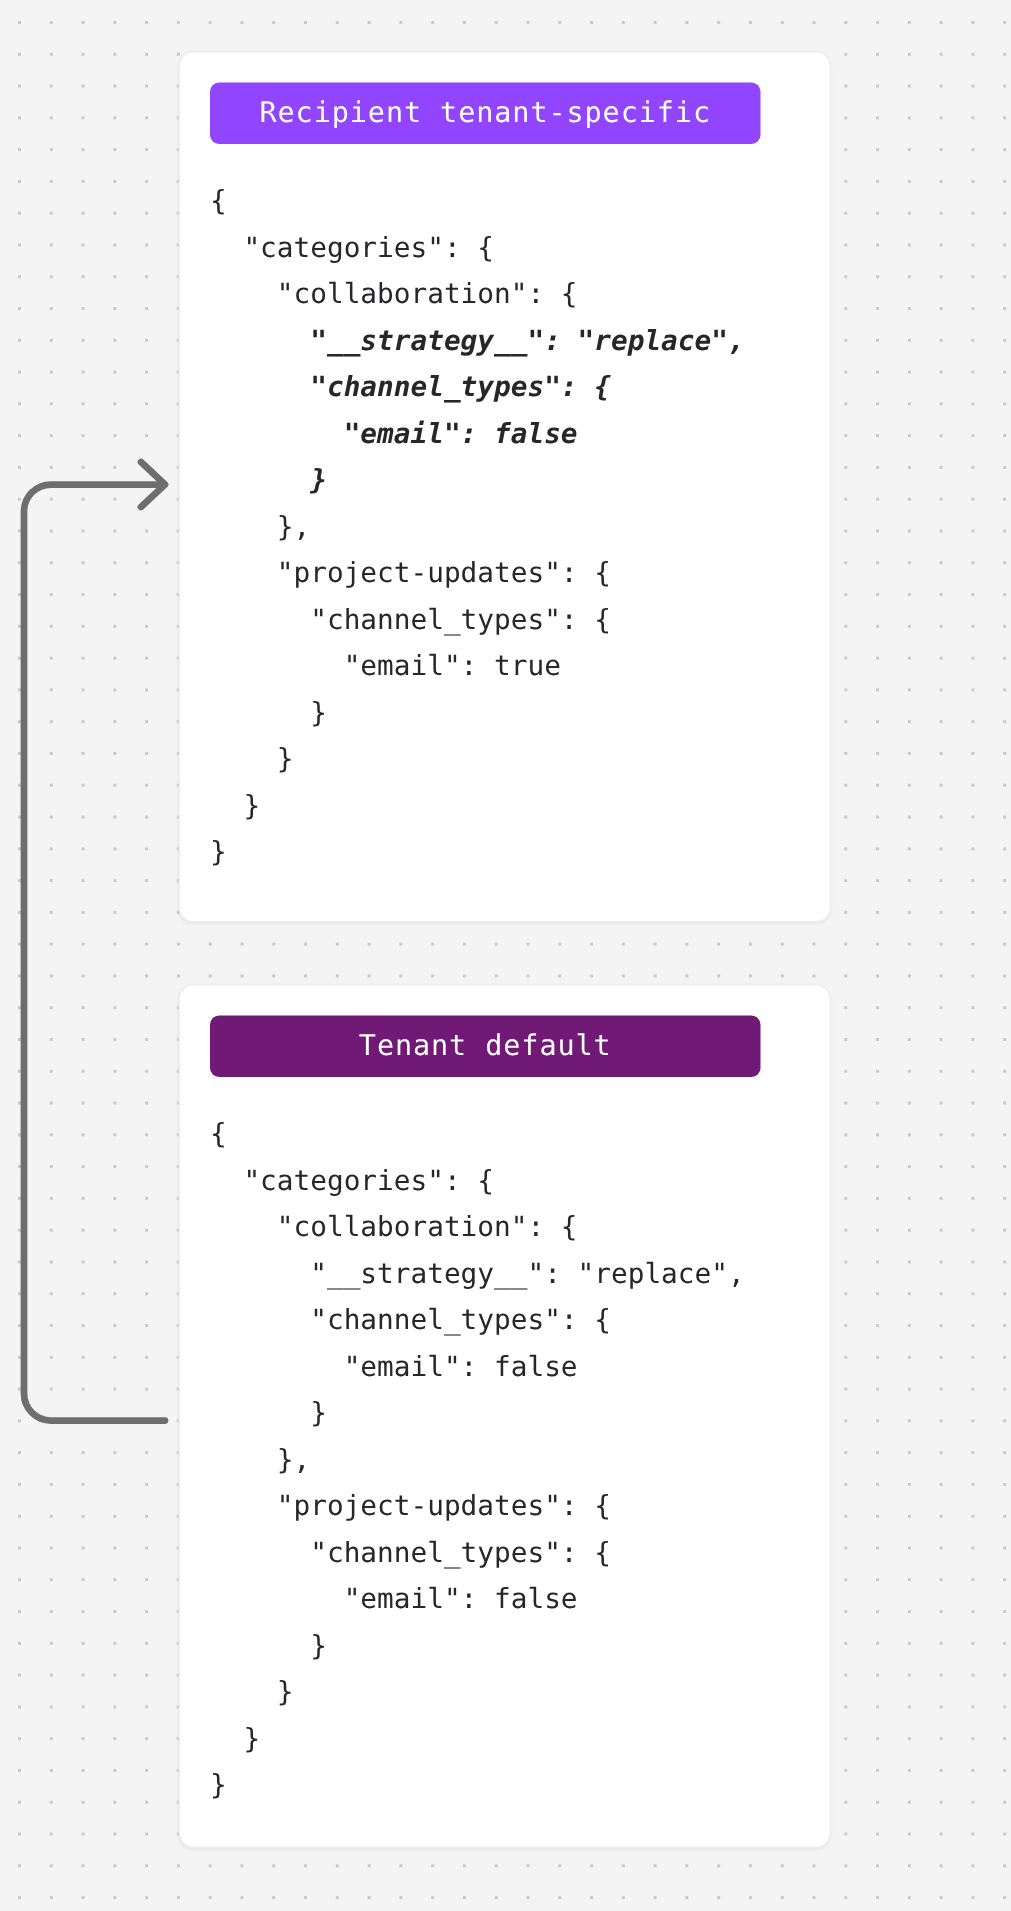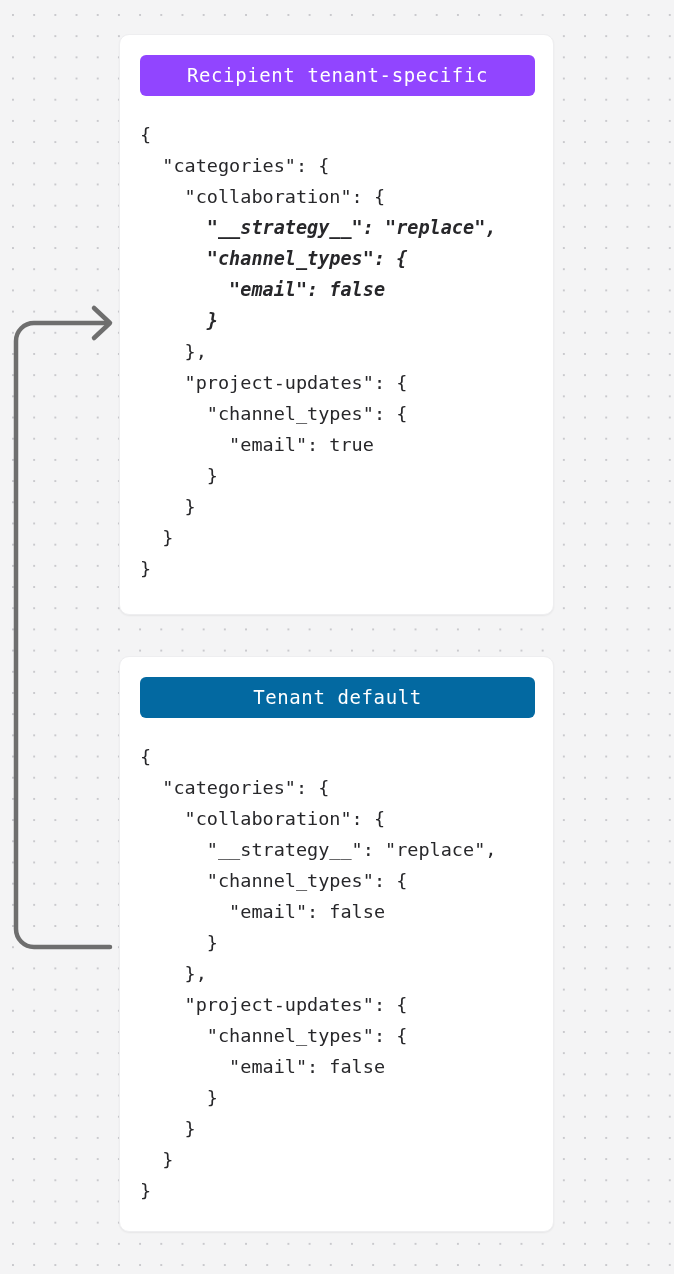--- a/index.html
+++ b/index.html
@@ -42,21 +42,21 @@
     border: 1px solid #eeeef0;
     box-shadow: 0 1px 2px rgba(16,16,20,0.06);
     padding: 20px 20px 18px 20px;
   }
   #card-recipient { top: 34px;  height: 581px; }
   #card-tenant    { top: 656px; height: 576px; }
 
   .badge {
     display: block;
     box-sizing: border-box;
-    width: 395px;
+    width: 367px;
     height: 41px;
     line-height: 41px;
     border-radius: 6px;
     text-align: center;
     color: #ffffff;
     font-family: "DejaVu Sans Mono", monospace;
     font-size: 19px;
     letter-spacing: 0.6px;
     font-weight: 400;
     white-space: pre;
@@ -86,17 +86,17 @@
     <path d="M110 677 H34 A18 18 0 0 1 16 659 V71 A18 18 0 0 1 34 53 H108" stroke="#6e6e6e" stroke-width="4.5" stroke-linecap="round" fill="none"></path>
     <path d="M94 38 L110 53 L94 68" stroke="#6e6e6e" stroke-width="4.5" stroke-linecap="round" stroke-linejoin="round" fill="none"></path>
   </svg>
 
   <div class="card" id="card-recipient">
     <div class="badge" style="background-color: rgb(145, 69, 255);">Recipient tenant-specific</div>
     <div class="code"><span class="ln">{</span><span class="ln">  "categories": {</span><span class="ln">    "collaboration": {</span><span class="ln hl">      "__strategy__": "replace",</span><span class="ln hl">      "channel_types": {</span><span class="ln hl">        "email": false</span><span class="ln hl">      }</span><span class="ln">    },</span><span class="ln">    "project-updates": {</span><span class="ln">      "channel_types": {</span><span class="ln">        "email": true</span><span class="ln">      }</span><span class="ln">    }</span><span class="ln">  }</span><span class="ln">}</span></div>
   </div>
 
   <div class="card" id="card-tenant">
-    <div class="badge" style="background-color: #0369a1;">Tenant default</div>
+    <div class="badge" style="background-color: #701a75;">Tenant default</div>
     <div class="code"><span class="ln">{</span><span class="ln">  "categories": {</span><span class="ln">    "collaboration": {</span><span class="ln">      "__strategy__": "replace",</span><span class="ln">      "channel_types": {</span><span class="ln">        "email": false</span><span class="ln">      }</span><span class="ln">    },</span><span class="ln">    "project-updates": {</span><span class="ln">      "channel_types": {</span><span class="ln">        "email": false</span><span class="ln">      }</span><span class="ln">    }</span><span class="ln">  }</span><span class="ln">}</span></div>
   </div>
 
 </div>
 
 </body></html>

